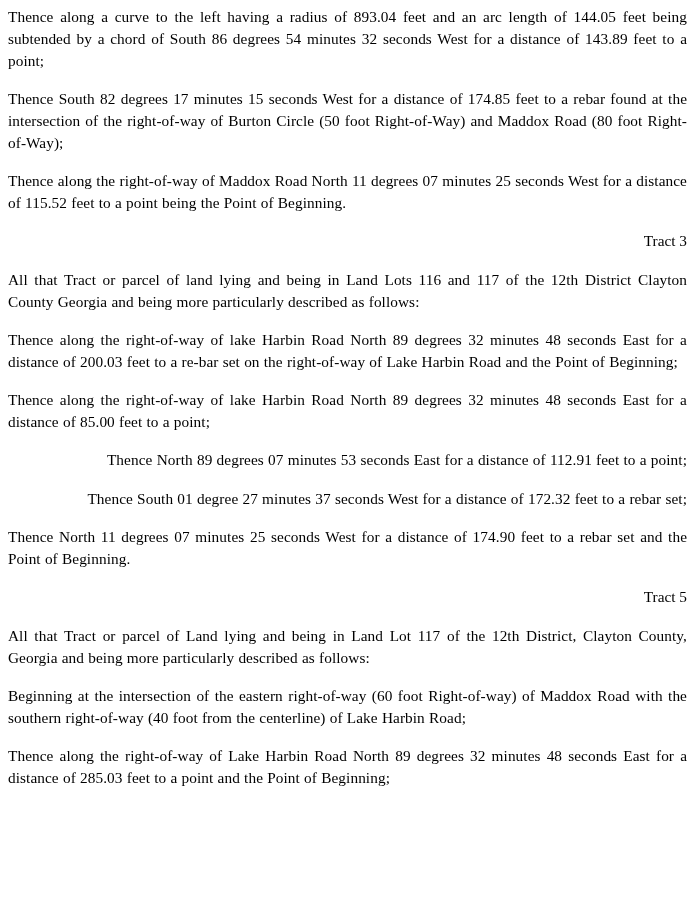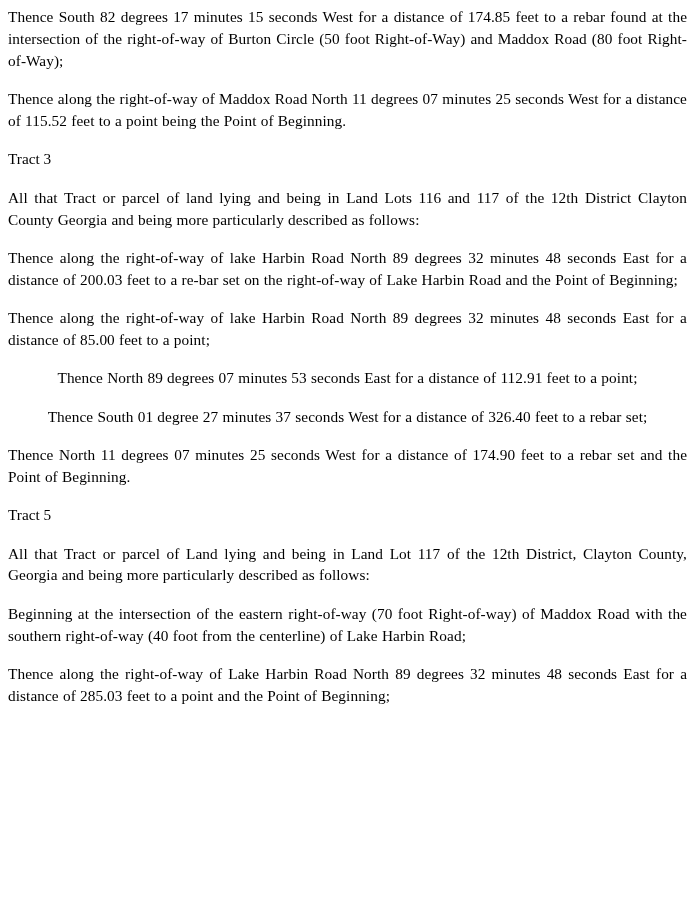--- a/index.html
+++ b/index.html
@@ -24,59 +24,60 @@
   .para {
     font-size: 15.3px;
     line-height: 1.43;
     text-align: justify;
     margin: 0 0 16.5px 0;
     letter-spacing: 0.005em;
     word-spacing: 0.02em;
     -webkit-font-smoothing: antialiased;
   }
   .para.tight {
-    text-align: center;
+    text-align: right;
   }
   .heading {
     font-size: 15.3px;
     line-height: 1.43;
     margin: 0 0 16.5px 0;
-    text-align: left;
+    text-align: right;
   }
   .para:last-child {
     margin-bottom: 0;
   }
 </style>
 </head>
 <body>
 
 <div class="page">
 
+  <p class="para">Thence along a curve to the left having a radius of 893.04 feet and an arc length of 144.05 feet being subtended by a chord of South 86 degrees 54 minutes 32 seconds West for a distance of 143.89 feet to a point;</p>
 
   <p class="para">Thence South 82 degrees 17 minutes 15 seconds West for a distance of 174.85 feet to a rebar found at the intersection of the right-of-way of Burton Circle (50 foot Right-of-Way) and Maddox Road (80 foot Right-of-Way);</p>
 
   <p class="para">Thence along the right-of-way of Maddox Road North 11 degrees 07 minutes 25 seconds West for a distance of 115.52 feet to a point being the Point of Beginning.</p>
 
   <p class="heading">Tract 3</p>
 
   <p class="para">All that Tract or parcel of land lying and being in Land Lots 116 and 117 of the 12th District Clayton County Georgia and being more particularly described as follows:</p>
 
 
   <p class="para">Thence along the right-of-way of lake Harbin Road North 89 degrees 32 minutes 48 seconds East for a distance of 200.03 feet to a re-bar set on the right-of-way of Lake Harbin Road and the Point of Beginning;</p>
 
   <p class="para">Thence along the right-of-way of lake Harbin Road North 89 degrees 32 minutes 48 seconds East for a distance of 85.00 feet to a point;</p>
 
   <p class="para tight">Thence North 89 degrees 07 minutes 53 seconds East for a distance of 112.91 feet to a point;</p>
 
-  <p class="para tight">Thence South 01 degree 27 minutes 37 seconds West for a distance of 326.40 feet to a rebar set;</p>
+  <p class="para tight">Thence South 01 degree 27 minutes 37 seconds West for a distance of 172.32 feet to a rebar set;</p>
 
 
   <p class="para">Thence North 11 degrees 07 minutes 25 seconds West for a distance of 174.90 feet to a rebar set and the Point of Beginning.</p>
 
   <p class="heading">Tract 5</p>
 
   <p class="para">All that Tract or parcel of Land lying and being in Land Lot 117 of the 12th District, Clayton County, Georgia and being more particularly described as follows:</p>
 
-  <p class="para">Beginning at the intersection of the eastern right-of-way (70 foot Right-of-way) of Maddox Road with the southern right-of-way (40 foot from the centerline) of Lake Harbin Road;</p>
+  <p class="para">Beginning at the intersection of the eastern right-of-way (60 foot Right-of-way) of Maddox Road with the southern right-of-way (40 foot from the centerline) of Lake Harbin Road;</p>
 
   <p class="para">Thence along the right-of-way of Lake Harbin Road North 89 degrees 32 minutes 48 seconds East for a distance of 285.03 feet to a point and the Point of Beginning;</p>
 
 </div>
 
 </body></html>

